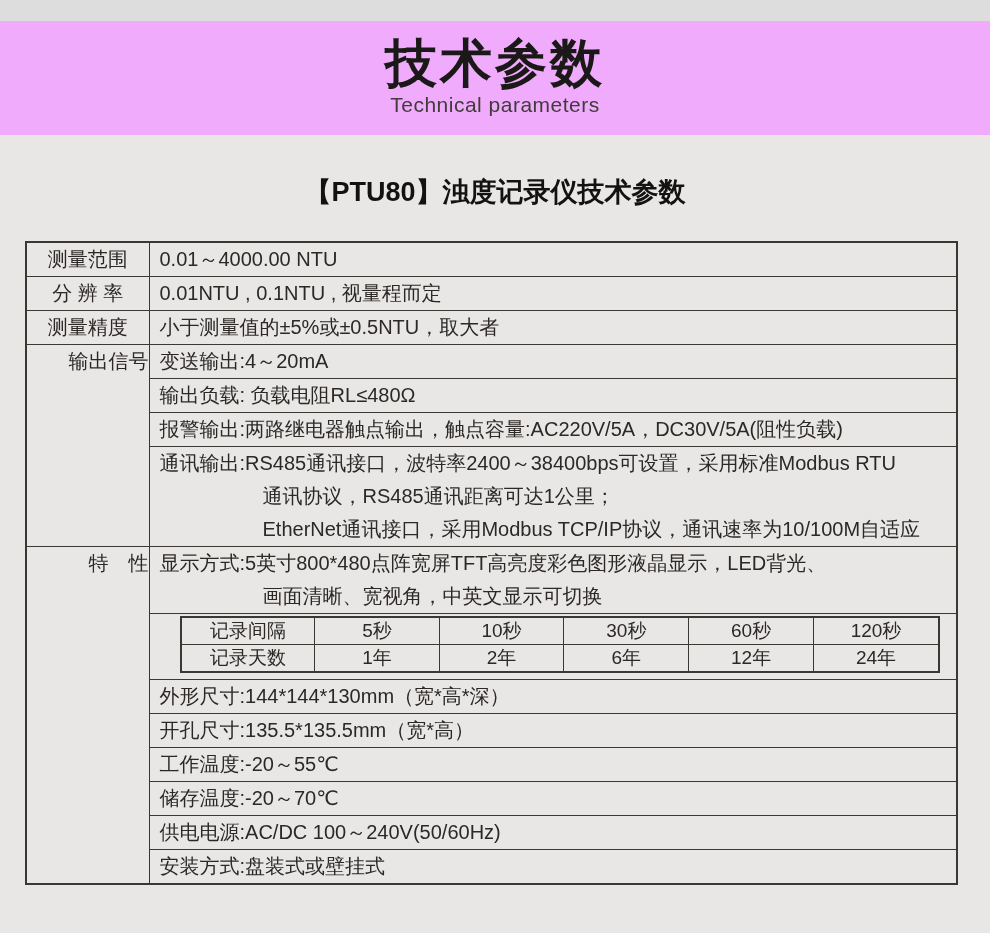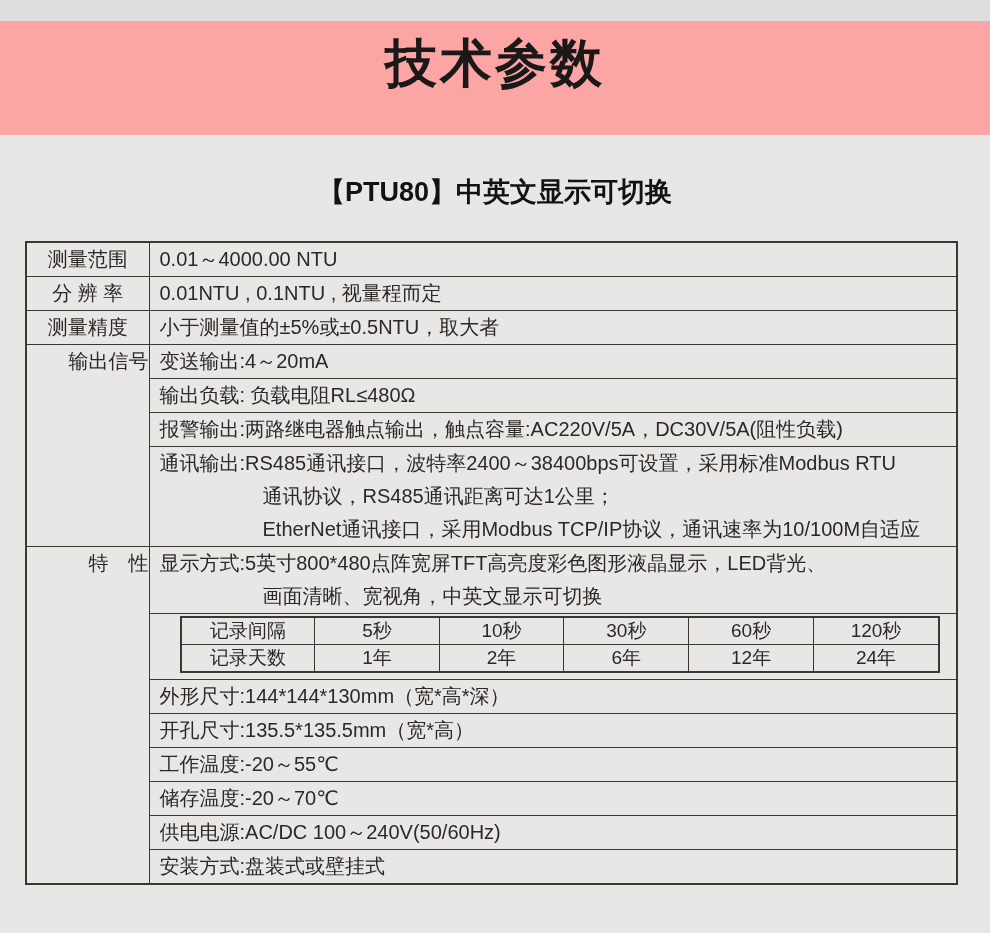--- a/index.html
+++ b/index.html
@@ -5,21 +5,21 @@
   html, body { margin: 0; padding: 0; }
   body {
     width: 990px; height: 933px;
     background: #e9e7e6;
     color: #2b2826;
     font-family: "Liberation Sans", "DejaVu Sans", sans-serif;
     overflow: hidden;
   }
   .top-strip { height: 21px; background: #dedddd; }
   .banner {
-    height: 114px; background: #fca5a5;
+    height: 114px; background: #f0abfc;
     text-align: center;
   }
   .banner-title-cn {
     font-size: 52px; font-weight: bold; letter-spacing: 3px;
     color: #1b1918; line-height: 60px; padding-top: 12px;
   }
   .banner-title-en {
     font-size: 21px; color: #3f3c3a; letter-spacing: 0.5px;
     line-height: 24px;
   }
@@ -57,23 +57,24 @@
     line-height: 26px; padding: 0; white-space: nowrap;
   }
 </style>
 </head>
 <body>
 
 <div class="top-strip"></div>
 
 <div class="banner">
   <div class="banner-title-cn">技术参数</div>
+  <div class="banner-title-en">Technical parameters</div>
 </div>
 
-<div class="subtitle">【PTU80】中英文显示可切换</div>
+<div class="subtitle">【PTU80】浊度记录仪技术参数</div>
 
 <table class="spec">
   <colgroup>
       <col style="width:123px">
       <col style="width:808px">
     </colgroup>
 
   <tbody>
       <tr>
     <th>测量范围</th>

